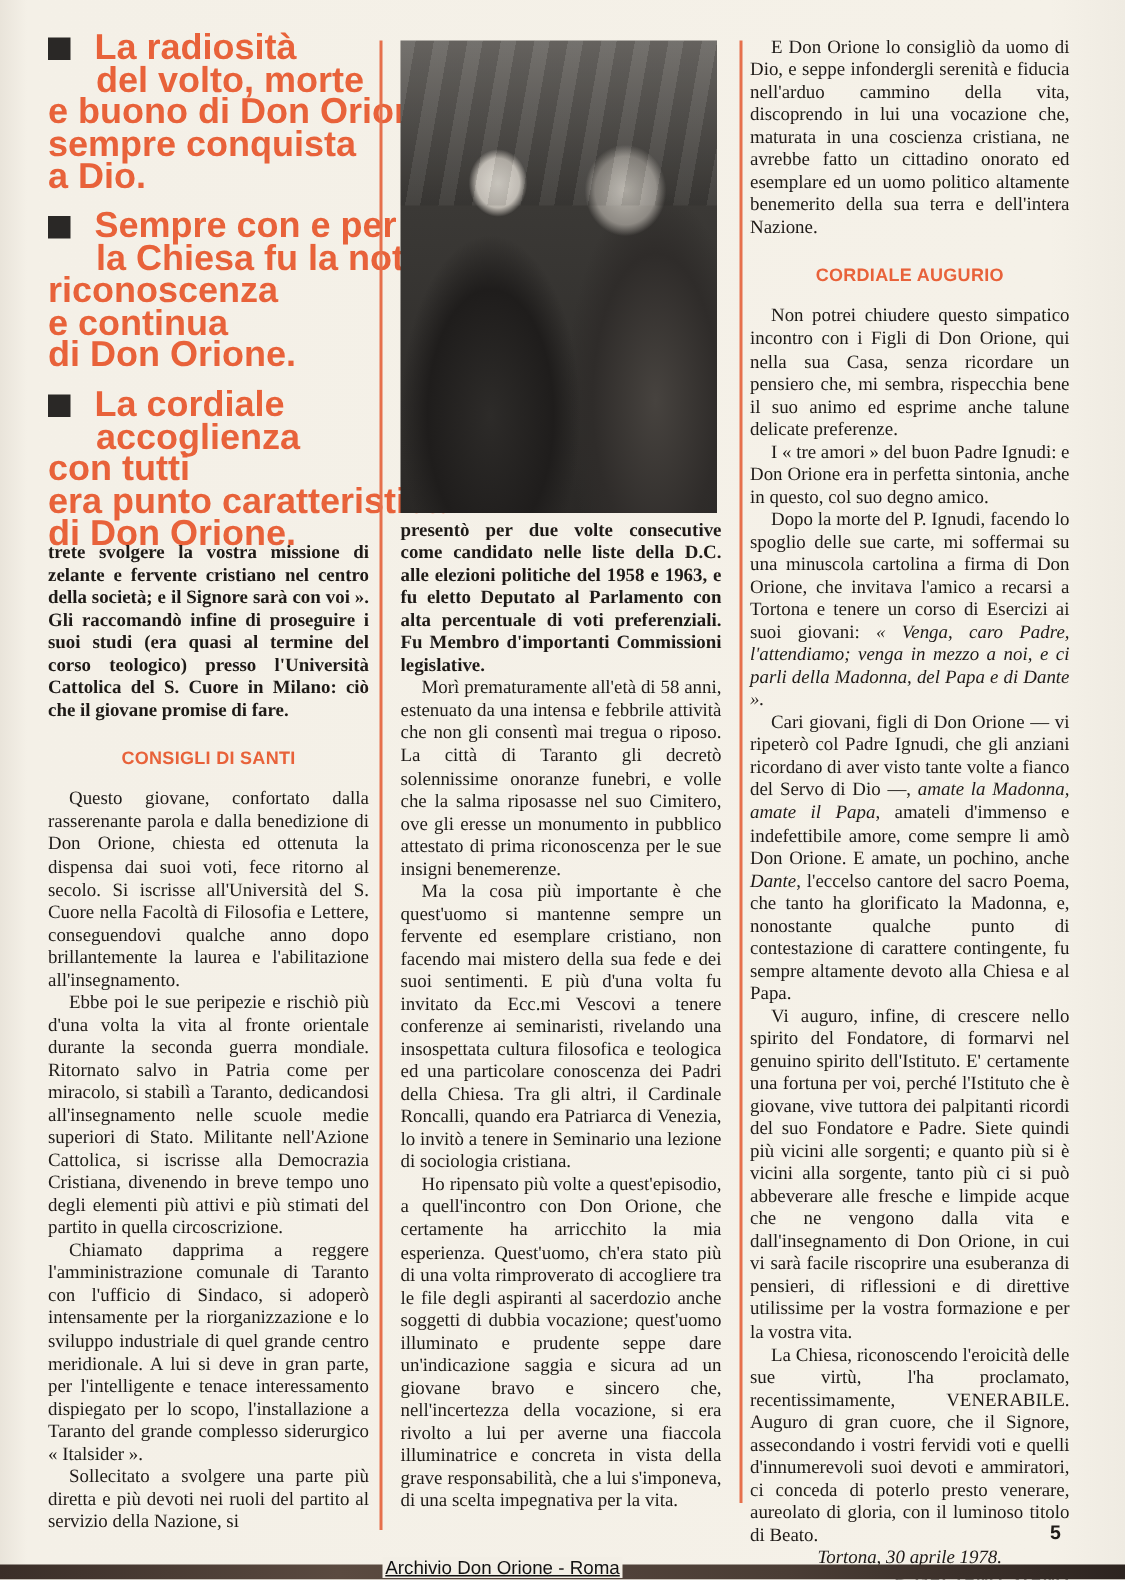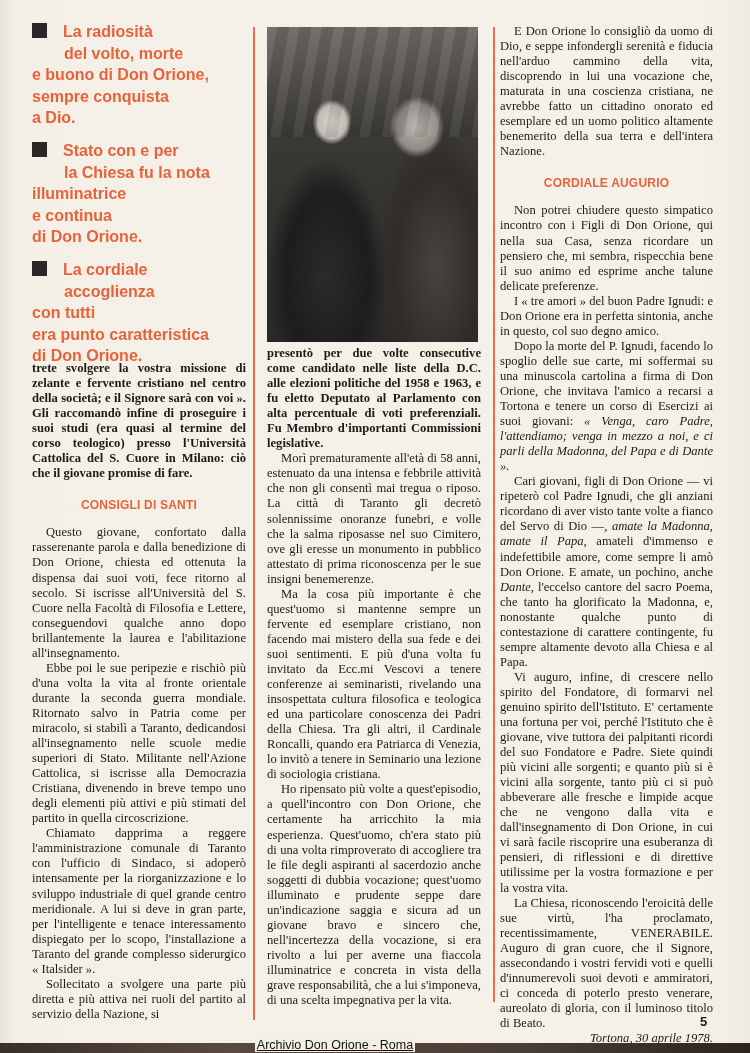--- a/index.html
+++ b/index.html
@@ -13,21 +13,21 @@
   .page { position: absolute; left: 0; top: 0; width: 750px; height: 1053px; background: linear-gradient(90deg, #e9e4da 0px, #f4f0e7 18px, #f5f1e8 700px, #efebe2 750px); }
   .col { position: absolute; font-size: 12.6px; line-height: 15.05px; text-align: justify; hyphens: manual; }
   .col p { margin: 0; text-indent: 14px; }
   .col p.noindent { text-indent: 0; font-weight: bold; }
   .col1 { left: 32px; top: 361px; width: 214px; }
   .col2 { left: 267px; top: 346px; width: 214px; }
   .col3 { left: 500px; top: 24px; width: 213px; }
   .pull {
     position: absolute; left: 32px; top: 21px; width: 218px;
     font-family: "Liberation Sans", "DejaVu Sans", sans-serif;
-    font-weight: bold; color: #e8623a; font-size: 16px; line-height: 21.6px;
+    font-weight: bold; color: #e8623a; font-size: 24px; line-height: 21.6px;
   }
   .pull .block { margin-bottom: 11px; }
   .pull .line { display: block; white-space: nowrap; }
   .pull .ind { padding-left: 32px; }
   .pull .sq { display: inline-block; width: 15px; height: 15px; background: #2a2826; margin-right: 16px; vertical-align: -1px; margin-left: 0; }
   .pull .first { padding-left: 0; }
   .heading {
     font-family: "Liberation Sans", "DejaVu Sans", sans-serif;
     font-weight: bold; color: #e8623a; font-size: 12px; line-height: 20px;
     text-align: center; letter-spacing: 0.2px; margin: 14px 0 10px 0; text-indent: 0;
@@ -39,21 +39,21 @@
     position: absolute; left: 267px; top: 27px; width: 211px; height: 315px;
     background:
       radial-gradient(ellipse 26px 30px at 65px 95px, #d8d4cc 0%, #bdb8b0 55%, rgba(0,0,0,0) 75%),
       radial-gradient(ellipse 34px 38px at 150px 100px, #b9b5ad 0%, #8e8a84 60%, rgba(0,0,0,0) 80%),
       radial-gradient(ellipse 60px 120px at 60px 250px, #2d2b29 0%, #1f1d1c 70%, rgba(0,0,0,0) 100%),
       radial-gradient(ellipse 60px 140px at 170px 240px, #47433f 0%, #2f2c2a 70%, rgba(0,0,0,0) 100%),
       linear-gradient(180deg, #6d6a66 0%, #3b3936 35%, #2a2826 100%);
     overflow: hidden;
   }
   .photo .crowd { position: absolute; left: 0; top: 0; right: 0; height: 110px; background: repeating-linear-gradient(100deg, rgba(255,255,255,0.05) 0 10px, rgba(0,0,0,0.08) 10px 22px); }
-  .signoff-date { text-align: right; font-style: italic; text-indent: 0 !important; margin-top: 0; }
+  .signoff-date { text-align: center; font-style: italic; text-indent: 0 !important; margin-top: 0; }
   .signoff-name { text-align: right; font-family: "Liberation Sans", "DejaVu Sans", sans-serif; font-weight: bold; font-size: 11.5px; margin-top: 3px; text-indent: 0 !important; letter-spacing: 0.3px; }
   .pagenum { position: absolute; left: 700px; top: 1014px; font-family: "Liberation Sans", "DejaVu Sans", sans-serif; font-weight: bold; font-size: 13px; }
   .bottom-bar { position: absolute; left: 0; top: 1043px; width: 750px; height: 10px; background: linear-gradient(90deg, #3a2e28 0%, #5a4a40 30%, #4a3d35 70%, #2d2420 100%); }
   .archive { position: absolute; left: 0; top: 1038px; width: 670px; text-align: center; font-family: "Liberation Sans", "DejaVu Sans", sans-serif; font-size: 12.5px; color: #111; line-height: 15px; }
   .archive span { background: #f3efe6; padding: 0 2px; text-decoration: underline; }
   i { font-style: italic; }
 </style>
 </head>
 <body>
 
@@ -61,23 +61,23 @@
 
   <div class="pull">
     <div class="block">
       <span class="line first"><span class="sq"></span><span>La radiosità</span></span>
       <span class="line ind">del volto, morte</span>
       <span class="line">e buono di Don Orione,</span>
       <span class="line">sempre conquista</span>
       <span class="line">a Dio.</span>
     </div>
     <div class="block">
-      <span class="line first"><span class="sq"></span><span>Stato con e per</span></span>
+      <span class="line first"><span class="sq"></span><span>Sempre con e per</span></span>
       <span class="line ind">la Chiesa fu la nota</span>
-      <span class="line">illuminatrice</span>
+      <span class="line">riconoscenza</span>
       <span class="line">e continua</span>
       <span class="line">di Don Orione.</span>
     </div>
     <div class="block">
       <span class="line first"><span class="sq"></span><span>La cordiale</span></span>
       <span class="line ind">accoglienza</span>
       <span class="line">con tutti</span>
       <span class="line">era punto caratteristica</span>
       <span class="line">di Don Orione.</span>
     </div>
@@ -89,21 +89,21 @@
   <div class="photo" title="Black and white photograph of Don Orione greeting a smiling elderly man amid a crowd">
     <div class="crowd"></div>
   </div>
 
   <div class="col col1">
     <p class="noindent">trete svolgere la vostra missione di zelante e fervente cristiano nel centro della società; e il Signore sarà con voi ». Gli raccomandò infine di proseguire i suoi studi (era quasi al termine del corso teologico) presso l'Università Cattolica del S. Cuore in Milano: ciò che il giovane promise di fare.</p>
     <div class="heading">CONSIGLI DI SANTI</div>
     <p>Questo giovane, confortato dalla rasserenante parola e dalla benedizione di Don Orione, chiesta ed ottenuta la dispensa dai suoi voti, fece ritorno al secolo. Si iscrisse all'Università del S. Cuore nella Facoltà di Filosofia e Lettere, conseguendovi qualche anno dopo brillantemente la laurea e l'abilitazione all'insegnamento.</p>
     <p>Ebbe poi le sue peripezie e rischiò più d'una volta la vita al fronte orientale durante la seconda guerra mondiale. Ritornato salvo in Patria come per miracolo, si stabilì a Taranto, dedicandosi all'insegnamento nelle scuole medie superiori di Stato. Militante nell'Azione Cattolica, si iscrisse alla Democrazia Cristiana, divenendo in breve tempo uno degli elementi più attivi e più stimati del partito in quella circoscrizione.</p>
     <p>Chiamato dapprima a reggere l'amministrazione comunale di Taranto con l'ufficio di Sindaco, si adoperò intensamente per la riorganizzazione e lo sviluppo industriale di quel grande centro meridionale. A lui si deve in gran parte, per l'intelligente e tenace interessamento dispiegato per lo scopo, l'installazione a Taranto del grande complesso siderurgico « Italsider ».</p>
-    <p>Sollecitato a svolgere una parte più diretta e più attiva nei ruoli del partito al servizio della Nazione, si</p>
+    <p>Sollecitato a svolgere una parte più diretta e più devoti nei ruoli del partito al servizio della Nazione, si</p>
   </div>
 
   <div class="col col2">
     <p class="noindent">presentò per due volte consecutive come candidato nelle liste della D.C. alle elezioni politiche del 1958 e 1963, e fu eletto Deputato al Parlamento con alta percentuale di voti preferenziali. Fu Membro d'importanti Commissioni legislative.</p>
     <p>Morì prematuramente all'età di 58 anni, estenuato da una intensa e febbrile attività che non gli consentì mai tregua o riposo. La città di Taranto gli decretò solennissime onoranze funebri, e volle che la salma riposasse nel suo Cimitero, ove gli eresse un monumento in pubblico attestato di prima riconoscenza per le sue insigni benemerenze.</p>
     <p>Ma la cosa più importante è che quest'uomo si mantenne sempre un fervente ed esemplare cristiano, non facendo mai mistero della sua fede e dei suoi sentimenti. E più d'una volta fu invitato da Ecc.mi Vescovi a tenere conferenze ai seminaristi, rivelando una insospettata cultura filosofica e teologica ed una particolare conoscenza dei Padri della Chiesa. Tra gli altri, il Cardinale Roncalli, quando era Patriarca di Venezia, lo invitò a tenere in Seminario una lezione di sociologia cristiana.</p>
     <p>Ho ripensato più volte a quest'episodio, a quell'incontro con Don Orione, che certamente ha arricchito la mia esperienza. Quest'uomo, ch'era stato più di una volta rimproverato di accogliere tra le file degli aspiranti al sacerdozio anche soggetti di dubbia vocazione; quest'uomo illuminato e prudente seppe dare un'indicazione saggia e sicura ad un giovane bravo e sincero che, nell'incertezza della vocazione, si era rivolto a lui per averne una fiaccola illuminatrice e concreta in vista della grave responsabilità, che a lui s'imponeva, di una scelta impegnativa per la vita.</p>
   </div>
 
   <div class="col col3">

